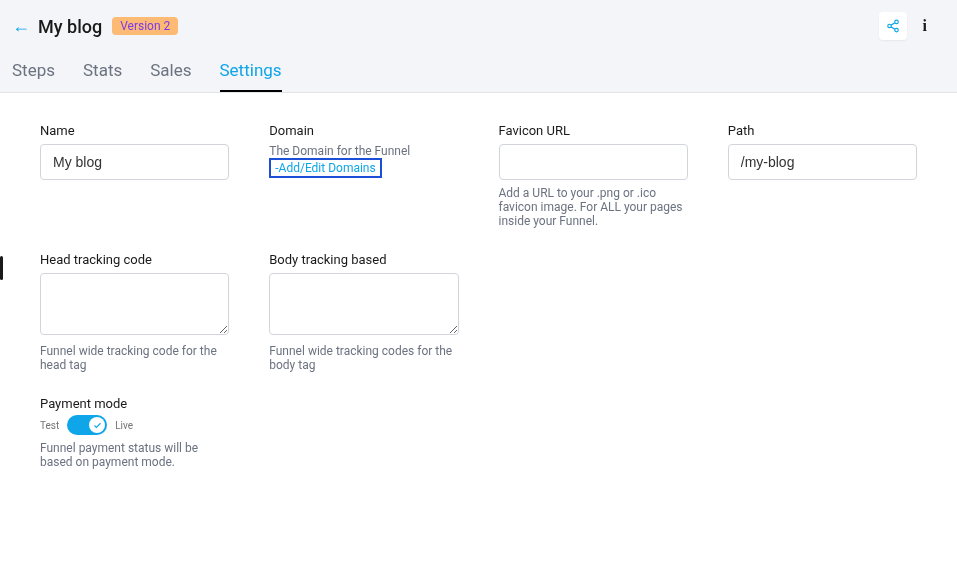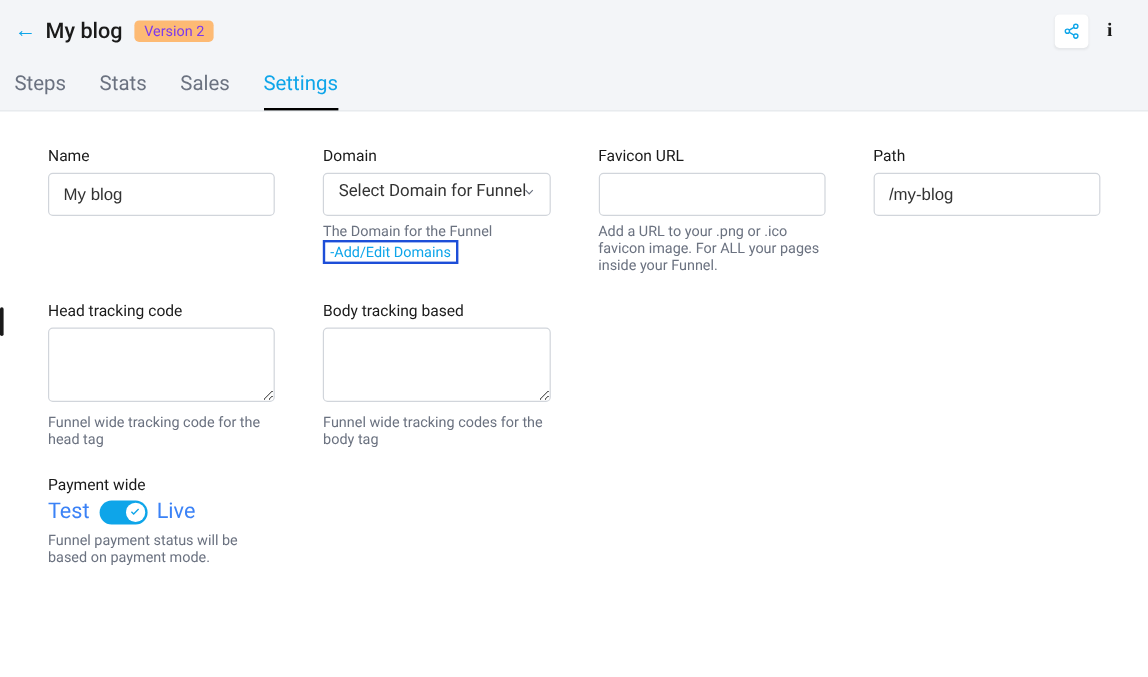--- a/index.html
+++ b/index.html
@@ -159,22 +159,22 @@
       font-family: inherit;
     }
     .payment-row .field-label { margin-bottom: 4px; }
     .toggle-line {
       display: flex;
       align-items: center;
       gap: 8px;
       margin-top: 2px;
     }
     .toggle-side-label {
-      font-size: 18px;
-      color: #3b82f6;
+      font-size: 10px;
+      color: #737373;
     }
     .toggle {
       width: 40px;
       height: 20px;
       background: #0ea5e9;
       border-radius: 10px;
       position: relative;
       cursor: pointer;
     }
     .toggle-knob {
@@ -233,28 +233,20 @@
 
   <div class="content">
 
     <div class="field-group">
       <label class="field-label">Name</label>
       <input class="text-input" type="text" value="My blog" style="">
     </div>
 
     <div class="field-group">
       <label class="field-label">Domain</label>
-      <div class="select-wrap">
-        <div class="select-input">Select Domain for Funnel</div>
-        <span class="select-chevron">
-          <svg width="12" height="12" viewBox="0 0 24 24" fill="none" stroke="currentColor" stroke-width="2">
-              <polyline points="6 9 12 15 18 9"></polyline>
-            </svg>
-        </span>
-      </div>
       <div class="help-text">
         <span>The Domain for the Funnel</span>
         <span class="highlight-box">
           <span class="inline-link">-Add/Edit Domains</span>
         </span>
       </div>
     </div>
 
     <div class="field-group">
       <label class="field-label">Favicon URL</label>
@@ -273,21 +265,21 @@
       <div class="help-text">Funnel wide tracking code for the head tag</div>
     </div>
 
     <div class="field-group">
       <label class="field-label">Body tracking based</label>
       <textarea class="textarea-input" style=""></textarea>
       <div class="help-text">Funnel wide tracking codes for the body tag</div>
     </div>
 
     <div class="field-group payment-row" style="grid-column: 1;">
-      <label class="field-label">Payment wide</label>
+      <label class="field-label">Payment mode</label>
       <div class="toggle-line">
         <span class="toggle-side-label">Test</span>
         <div class="toggle">
           <div class="toggle-knob">
             <svg width="9" height="9" viewBox="0 0 24 24" fill="none" stroke="#0ea5e9" stroke-width="3">
                 <polyline points="20 6 9 17 4 12"></polyline>
               </svg>
           </div>
         </div>
         <span class="toggle-side-label">Live</span>

